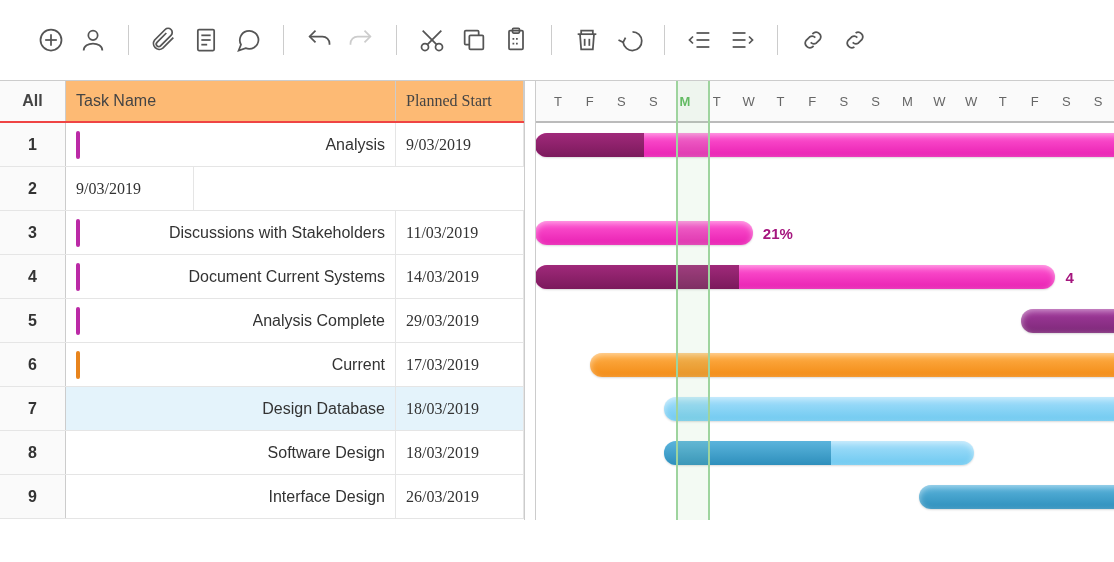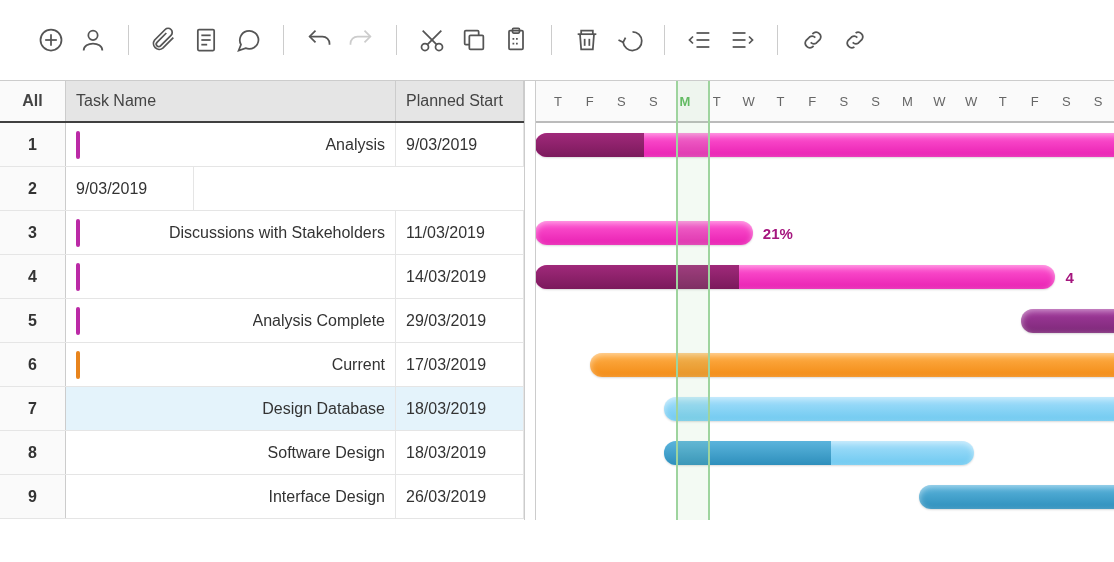--- a/index.html
+++ b/index.html
@@ -11,25 +11,25 @@
   .tool-btn svg { width: 28px; height: 28px; stroke: #555; fill: none; stroke-width: 1.5; }
   .tool-btn.disabled svg { stroke: #ccc; }
   .tool-sep { width: 1px; height: 30px; background: #ccc; margin: 0 14px; }
 
   
   .main { display: flex; height: 440px; border-top: 1px solid #ccc; }
   .grid-panel { width: 525px; border-right: 1px solid #ccc; }
   .gantt-panel { flex: 1; position: relative; overflow: hidden; border-left: 1px solid #ccc; margin-left: 10px; }
 
   
-  .grid-header { display: flex; height: 42px; border-bottom: 2px solid #404040; background: #e5e5e5; }
+  .grid-header { display: flex; height: 42px; border-bottom: 2px solid #ef4444; background: #fdba74; }
   .grid-header .cell { border-right: 1px solid #ccc; padding: 8px 10px; color: #444; display: flex; align-items: center; }
   .col-idx { width: 66px; justify-content: center; }
   .col-name { width: 330px; }
-  .col-date { width: 128px; }
+  .col-date { width: 128px; font-family: Liberation Serif, serif; }
 
   
   .grid-body { }
   .grid-row { display: flex; height: 44px; border-bottom: 1px solid #e5e5e5; align-items: stretch; }
   .grid-row.selected { background: #e4f3fb; }
   .grid-row .cell { border-right: 1px solid #e5e5e5; padding: 0 10px; display: flex; align-items: center; justify-content: space-between; }
   .cell.col-idx { background: #fafafa; font-weight: 700; justify-content: center; border-right: 1px solid #ccc; }
   .color-chip { width: 4px; height: 28px; border-radius: 2px; margin-right: 12px; }
   .task-indent { display: inline-block; }
   .task-name { white-space: nowrap; overflow: hidden; text-overflow: ellipsis; }
@@ -208,20 +208,21 @@
             <span class="task-indent" style="width: 14px;"></span>
             <span class="task-name">Discussions with Stakeholders</span>
           </div>
           <div class="cell col-date">11/03/2019</div>
         </div>
         <div class="grid-row">
           <div class="cell col-idx">4</div>
           <div class="cell col-name">
             <div class="color-chip" style="background: rgb(187, 42, 166);"></div>
             <span class="task-indent" style="width: 14px;"></span>
+            <span class="task-name">Document Current Systems</span>
           </div>
           <div class="cell col-date">14/03/2019</div>
         </div>
         <div class="grid-row">
           <div class="cell col-idx">5</div>
           <div class="cell col-name">
             <div class="color-chip" style="background: rgb(187, 42, 166);"></div>
             <span class="task-indent" style="width: 14px;"></span>
             <span class="task-name">Analysis Complete</span>
           </div>

